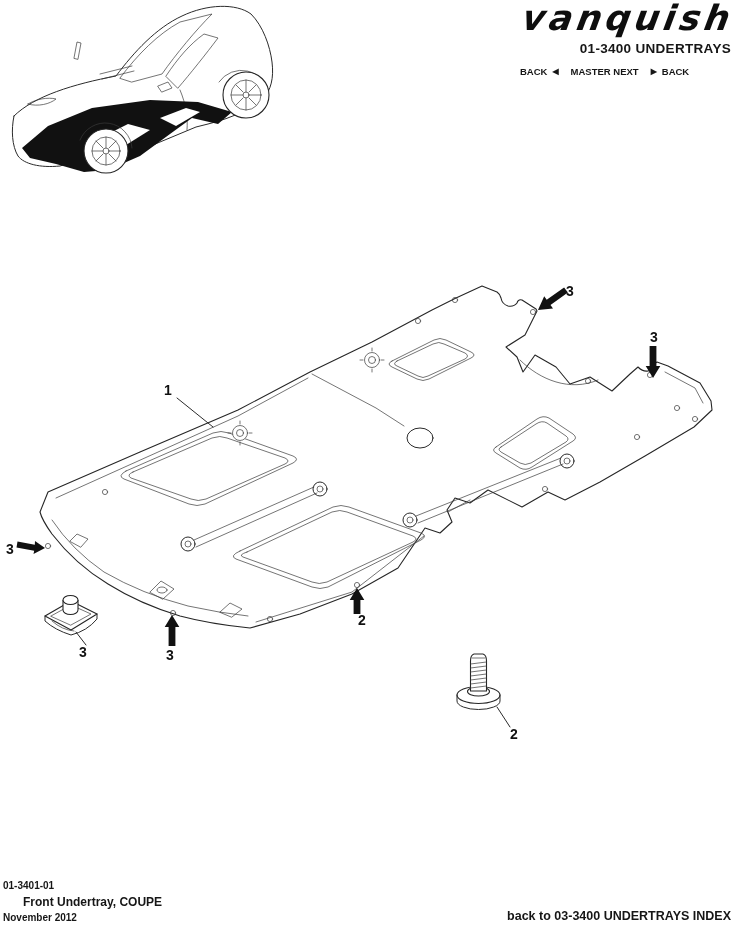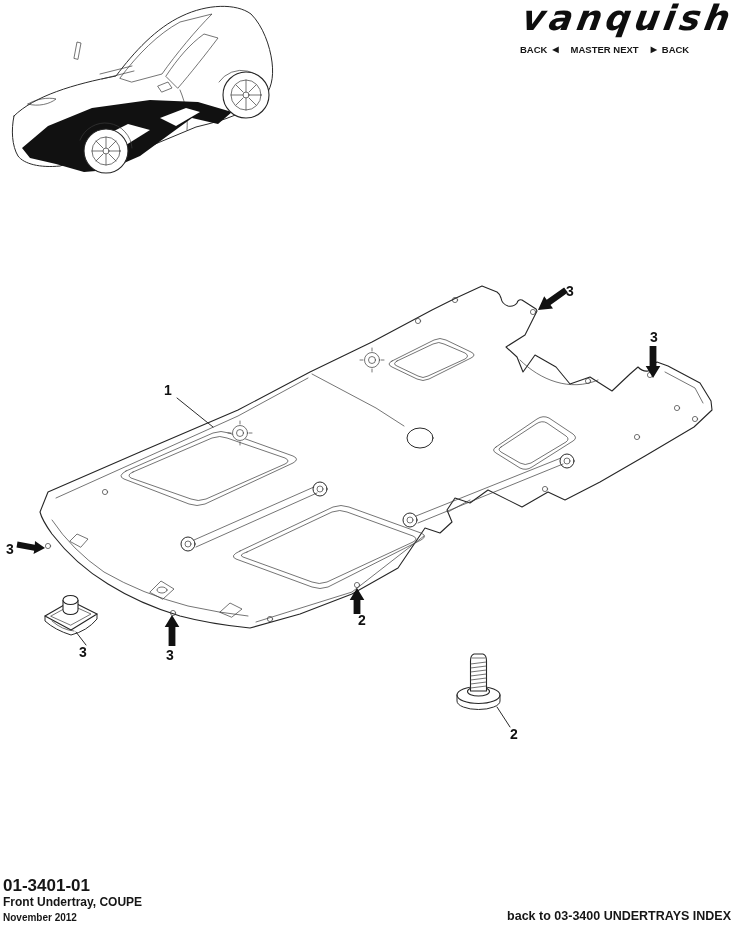--- a/index.html
+++ b/index.html
@@ -14,39 +14,40 @@
     font-size:35px;line-height:32px;letter-spacing:4px;color:#0e0e0e;
     transform:skewX(-10deg);transform-origin:100% 100%;white-space:nowrap;
   }
   .section-title{margin-top:7px;font-size:13.5px;font-weight:bold;letter-spacing:.3px;}
   .nav{margin-top:10px;display:flex;justify-content:flex-start;align-items:center;
        column-gap:12px;font-size:9.5px;font-weight:bold;}
   .nav-item{display:inline-flex;align-items:center;column-gap:5px;cursor:pointer;}
   .tri{font-size:8px;line-height:9px;}
   
   .footer-left{position:absolute;left:3px;bottom:3px;font-weight:bold;z-index:5;}
-  .footer-left .doc-num{font-size:17px;line-height:17px;}
-  .footer-left .doc-title{font-size:12px;line-height:17px;}
+  .footer-left .doc-num{font-size:10px;line-height:17px;}
+  .footer-left .doc-title{font-size:12px;line-height:17px;margin-left:20px;}
   .footer-left .doc-date{font-size:10px;line-height:13px;}
   .footer-right{position:absolute;right:6px;bottom:4px;font-size:12.5px;font-weight:bold;z-index:5;cursor:pointer;}
   
   .art{position:absolute;left:0;top:0;}
   svg{display:block;}
   .ln{fill:none;stroke:#2b2b2b;stroke-width:1;stroke-linejoin:round;stroke-linecap:round;}
   .ln-thin{fill:none;stroke:#3a3a3a;stroke-width:.7;stroke-linejoin:round;stroke-linecap:round;}
   .part{fill:#ffffff;stroke:#262626;stroke-width:1.1;stroke-linejoin:round;}
   .wfill{fill:#ffffff;}
   .blk{fill:#111111;stroke:none;}
   .callout{font-family:"Liberation Sans",sans-serif;font-size:14px;font-weight:bold;fill:#111;text-anchor:middle;}
 </style>
 </head>
 <body>
 
 <div class="header">
   <div class="logo">vanquish</div>
+  <div class="section-title">01-3400 UNDERTRAYS</div>
   <div class="nav">
     <span class="nav-item">
       <span>BACK</span>
       <span class="tri">◀</span>
     </span>
     <span class="nav-item">MASTER NEXT</span>
     <span class="nav-item">
       <span class="tri">▶</span>
       <span>BACK</span>
     </span>

